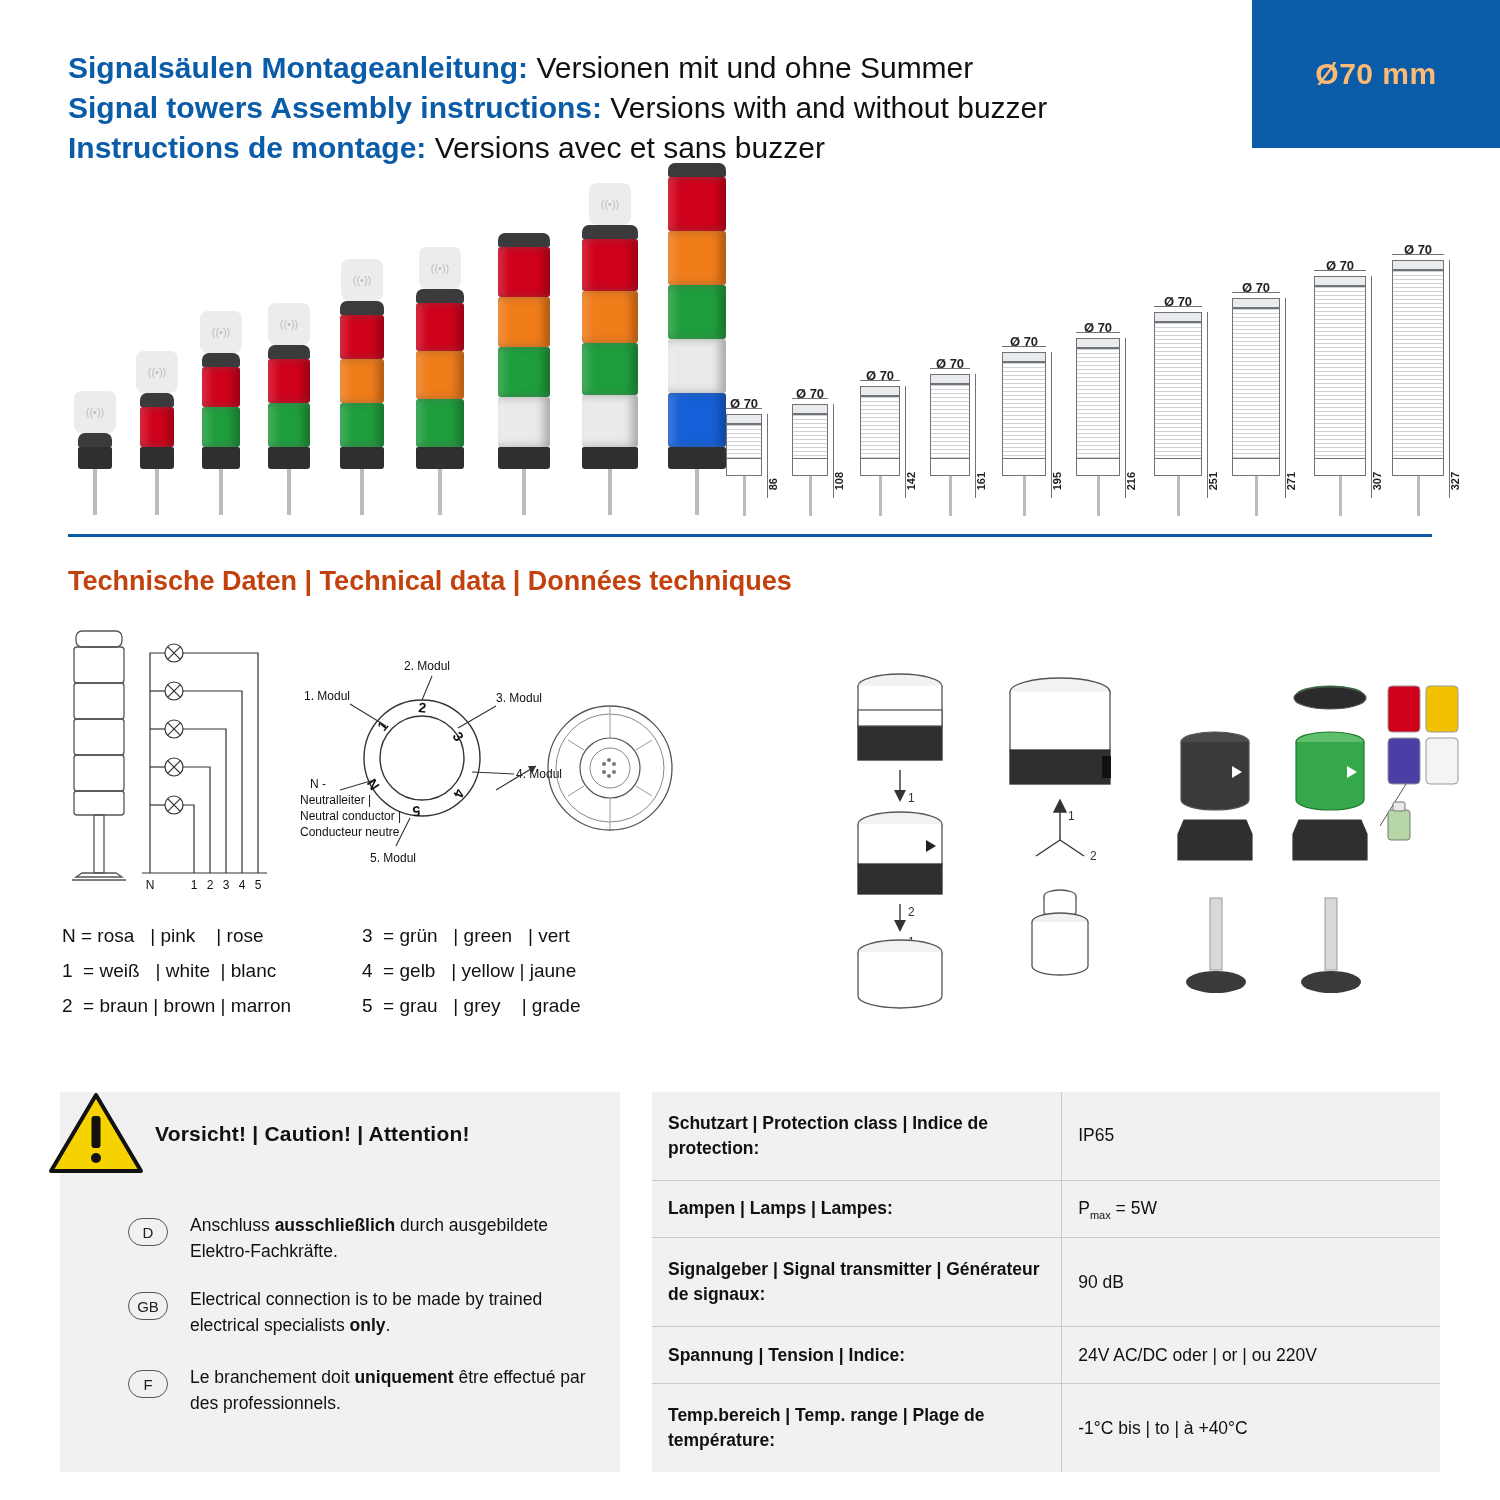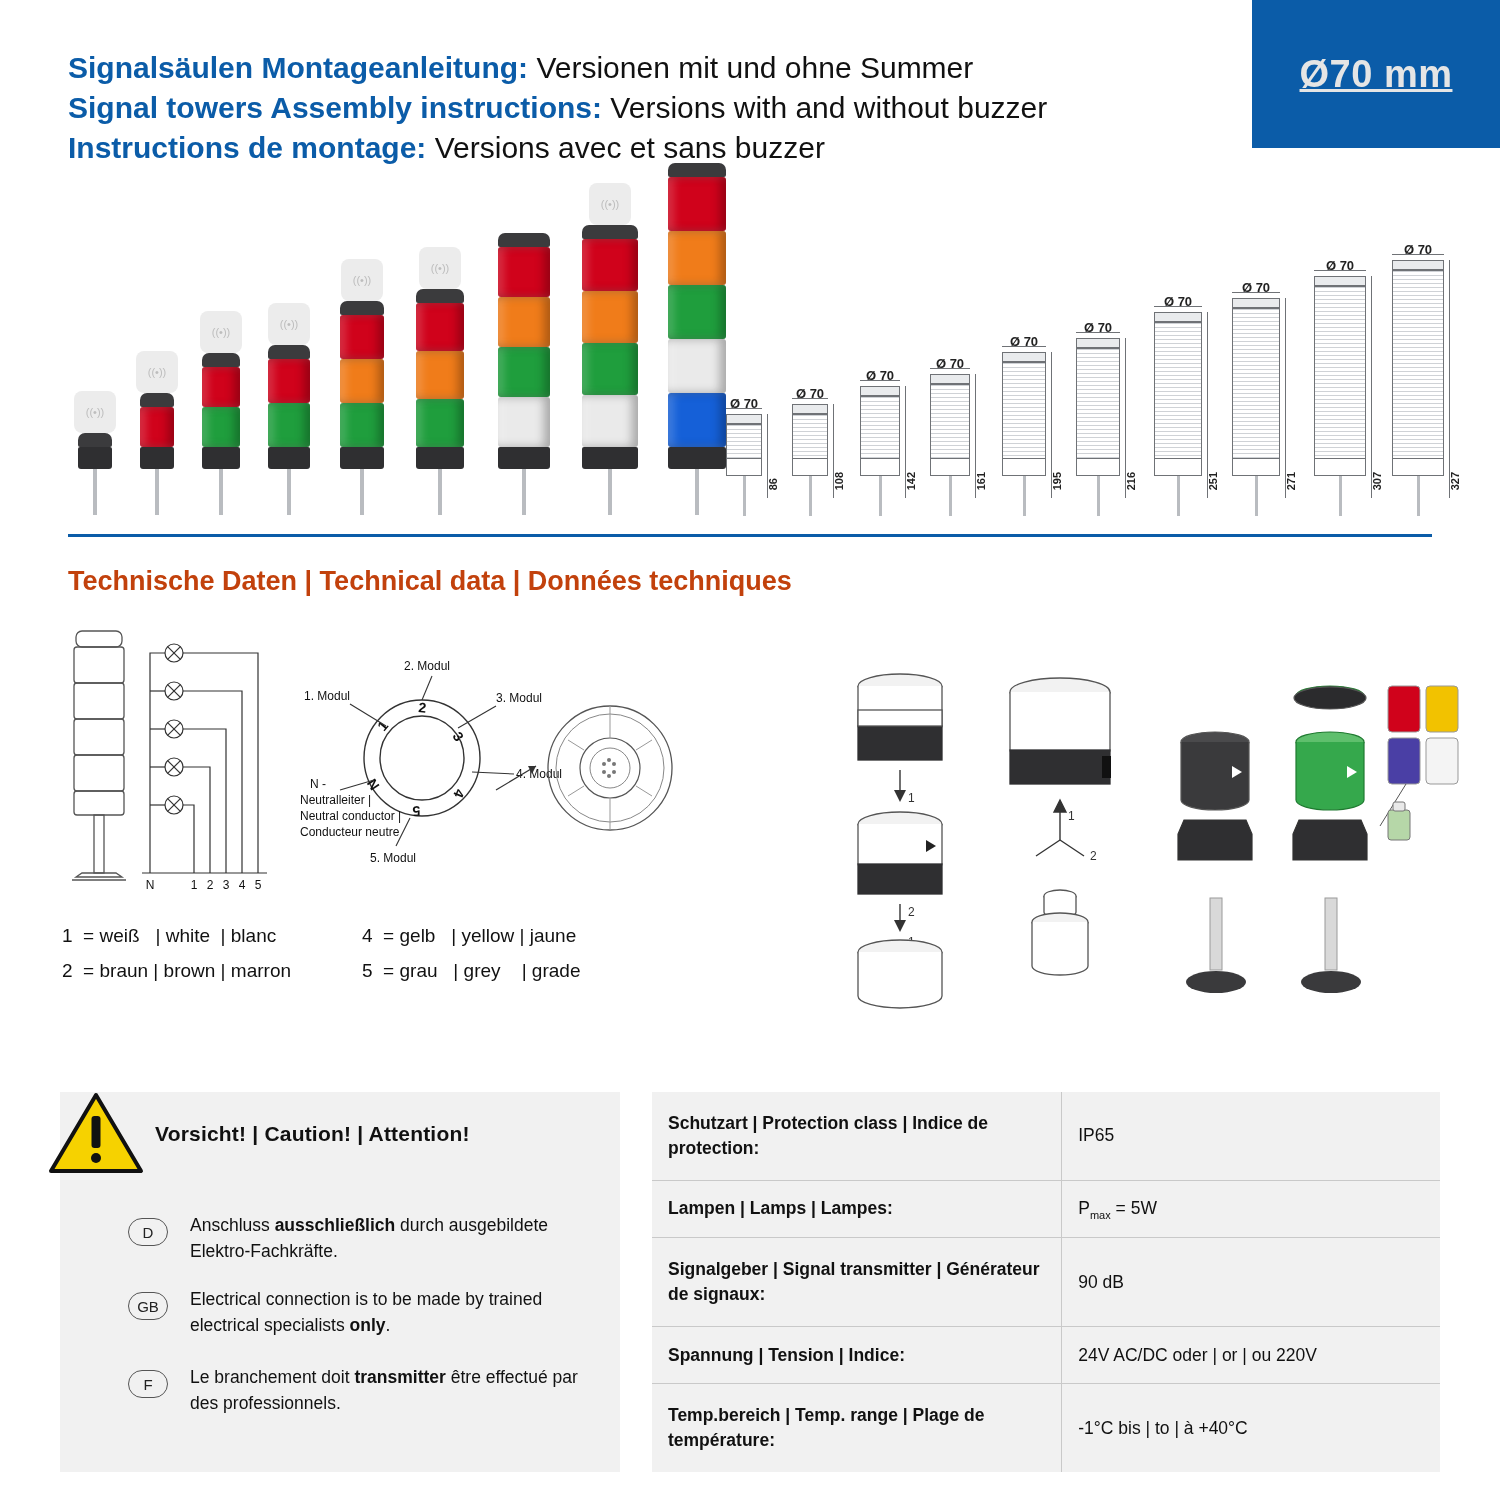--- a/index.html
+++ b/index.html
@@ -18,21 +18,21 @@
   .header { position:absolute; left:68px; top:48px; width:1180px; }
   .hline { font-size:30px; line-height:40px; color:#111; white-space:nowrap; }
   .hline b { color:#0b5ca8; font-weight:bold; }
   .diam-badge {
     position:absolute; right:0px; top:0px;
     width:248px; height:148px;
     background:#0b5ca8;
     left:1252px; top:0px;
     display:flex; align-items:center; justify-content:center;
   }
-  .diam-badge span { color:#e5e5e5; font-size:38px; font-weight:bold; letter-spacing:.5px;text-decoration:underline; }
+  .diam-badge span { color:#fdba74; font-size:30px; font-weight:bold; letter-spacing:.5px; }
 
   
   .product-row { position:absolute; left:68px; top:230px; width:640px; height:285px; }
   .tower { position:absolute; bottom:0; display:flex; flex-direction:column; align-items:center; }
   .tower .cable { width:4px; background:#b9bcc0; }
   .seg { width:100%; border-radius:3px; }
   .cap { width:100%; height:14px; background:#3b3b3d; border-radius:7px 7px 2px 2px; }
   .base { width:100%; height:22px; background:#2f2f31; border-radius:2px 2px 3px 3px; }
   .buzz {
     position:absolute; top:-42px; left:50%; transform:translateX(-50%);
@@ -417,20 +417,24 @@
         <circle cx="304" cy="132" r="2"></circle>
           <circle cx="314" cy="132" r="2"></circle>
         <circle cx="309" cy="120" r="2"></circle>
           <circle cx="309" cy="136" r="2"></circle>
       </g>
     </svg>
   </div>
 
   <div class="legend">
     <div class="row">
+      <div class="c1">N = rosa   | pink    | rose</div>
+      <div class="c2">3  = grün   | green   | vert</div>
+    </div>
+    <div class="row">
       <div class="c1">1  = weiß   | white  | blanc</div>
       <div class="c2">4  = gelb   | yellow | jaune</div>
     </div>
     <div class="row">
       <div class="c1">2  = braun | brown | marron</div>
       <div class="c2">5  = grau   | grey    | grade</div>
     </div>
   </div>
 
   <div class="assembly">
@@ -545,21 +549,21 @@
     <span>Anschluss </span><b>ausschließlich</b><span> durch ausgebildete Elektro-Fachkräfte.</span>
   </div>
 
   <div class="cbadge" style="top:1292px">GB</div>
   <div class="ctext" style="top:1286px">
     <span>Electrical connection is to be made by trained electrical specialists </span><b>only</b><span>.</span>
   </div>
 
   <div class="cbadge" style="top:1370px">F</div>
   <div class="ctext" style="top:1364px">
-    <span>Le branchement doit </span><b>transmitter</b><span> être effectué par des professionnels.</span>
+    <span>Le branchement doit </span><b>uniquement</b><span> être effectué par des professionnels.</span>
   </div>
 
   <div class="spec">
     <table>
       <tbody id="spec-body">
           <tr>
             <td class="k">Schutzart | Protection class | Indice de protection:</td>
             <td>IP65</td>
           </tr>
           <tr>

